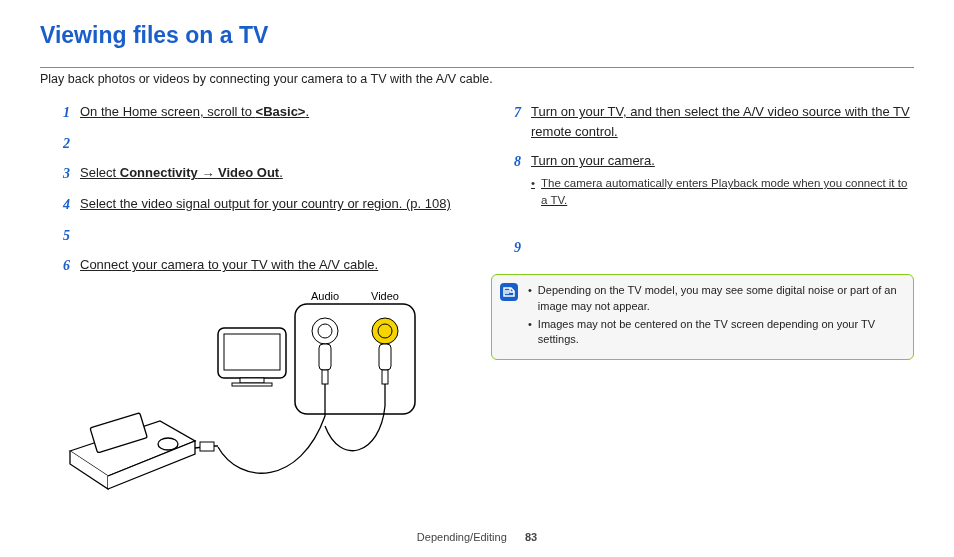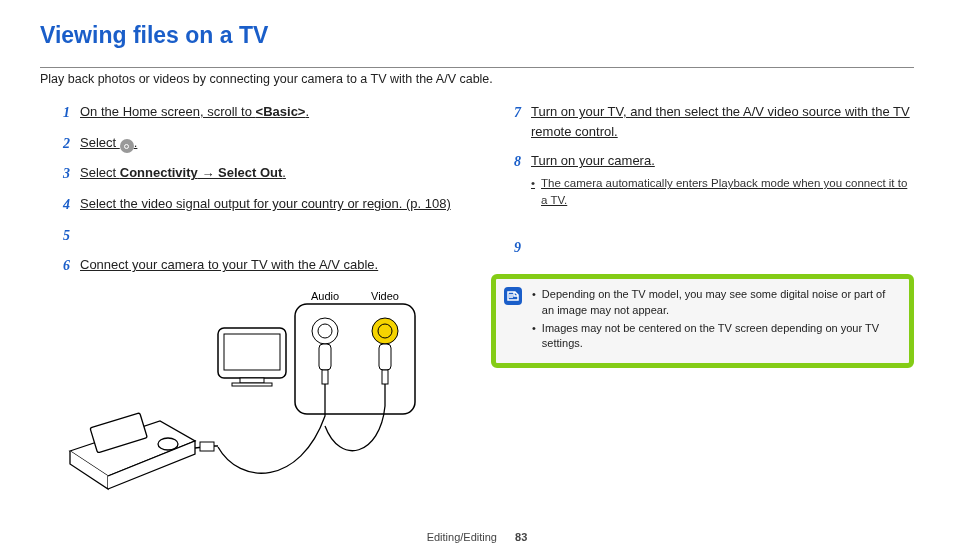--- a/index.html
+++ b/index.html
@@ -83,21 +83,21 @@
     gap: 6px;
     margin-bottom: 20px;
     line-height: 1.4;
   }
   .sub li::before {
     content: "•";
     flex-shrink: 0;
   }
   .note-box {
     margin-top: 16px;
-    border: 5px solid #84cc16;
+    border: 1px solid #84cc16;
     border-radius: 6px;
     background: #f6f6f6;
     padding: 8px 12px 8px 36px;
     position: relative;
   }
   .note-icon {
     position: absolute;
     left: 8px; top: 8px;
     width: 18px; height: 18px;
     border-radius: 4px;
@@ -138,27 +138,24 @@
 
 <div class="cols">
   <div class="col">
     <ol class="steps" id="left-steps">
         <li>
           <span class="num">1</span>
           <div class="step-body">On the Home screen, scroll to <b>&lt;Basic&gt;</b>.</div>
         </li>
         <li>
           <span class="num">2</span>
-          <div class="step-body">Select <span class="icon-circle">
-              <span></span>
-            </span>.</div>
         </li>
         <li>
           <span class="num">3</span>
-          <div class="step-body">Select <b>Connectivity</b> → <b>Select Out</b>.</div>
+          <div class="step-body">Select <b>Connectivity</b> → <b>Video Out</b>.</div>
         </li>
         <li>
           <span class="num">4</span>
           <div class="step-body">Select the video signal output for your country or region. (p. 108)</div>
         </li>
         <li>
           <span class="num">5</span>
         </li>
         <li>
           <span class="num">6</span>
@@ -229,14 +226,14 @@
       </div>
       <ul id="notes-list">
           <li>Depending on the TV model, you may see some digital noise or part of an image may not appear.</li>
           <li>Images may not be centered on the TV screen depending on your TV settings.</li>
         </ul>
     </div>
   </div>
 </div>
 
 <div class="footer">
-  <span>Editing/Editing</span>&nbsp;&nbsp;<b>83</b>
+  <span>Depending/Editing</span>&nbsp;&nbsp;<b>83</b>
 </div>
 
 </body></html>

